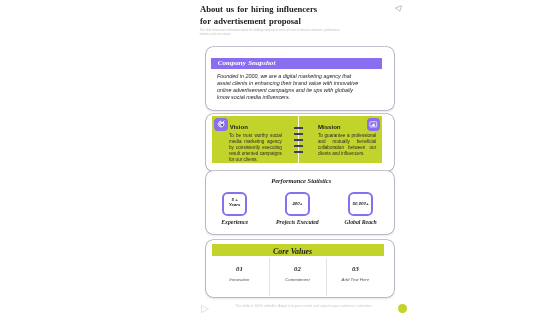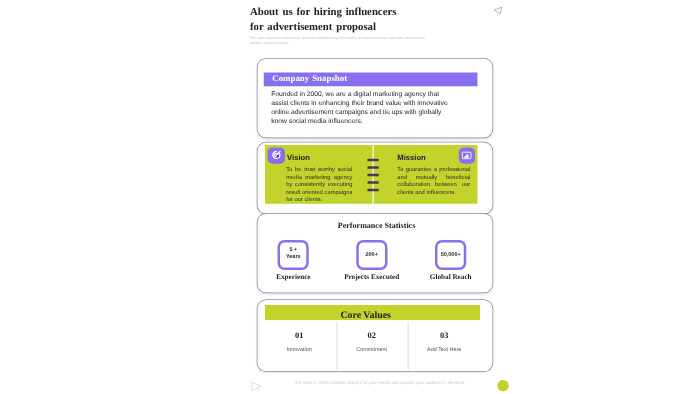--- a/index.html
+++ b/index.html
@@ -10,21 +10,21 @@
   
   .headline{position:absolute;left:180px;top:4.3px;width:120px;font-family:"Liberation Serif",serif;font-weight:bold;
             font-size:8.6px;line-height:11.2px;color:#232020;word-spacing:.9px;}
   .subhead{position:absolute;left:179.5px;top:28.6px;width:146px;font-size:2.8px;line-height:3.9px;color:#c2c2c2;}
 
   
   .nav-next{position:absolute;left:375.2px;top:5px;width:6.8px;height:7px;}
   .nav-prev{position:absolute;left:181px;top:305.4px;width:8px;height:8.2px;}
 
   .card{position:absolute;background:#fff;border-radius:7px;
-        box-shadow:0 0 0 .6px rgba(110,110,140,.80), 0 1.4px 2.2px rgba(70,70,110,.13);}
+        box-shadow:0 0 0 .6px rgba(110,110,140,.80), 0 1.4px 2.2px rgba(70,70,110,.13);font-style:italic;}
 
   
   .c1{left:185.5px;top:46.5px;width:188.5px;height:63px;}
   .c1 .bar{position:absolute;left:5.5px;top:11.4px;width:171px;height:10.8px;background:#8a6ef0;}
   .c1 .bar span{position:absolute;left:6.8px;top:1.2px;font-family:"Liberation Serif",serif;font-weight:bold;
                 font-size:7.1px;line-height:8.4px;color:#fff;word-spacing:.6px;}
   .c1 .body{position:absolute;left:11.5px;top:26px;width:143px;font-size:5.4px;line-height:7.1px;color:#232323;}
 
   
   .c2{left:185.5px;top:114px;width:188.5px;height:56.5px;}

